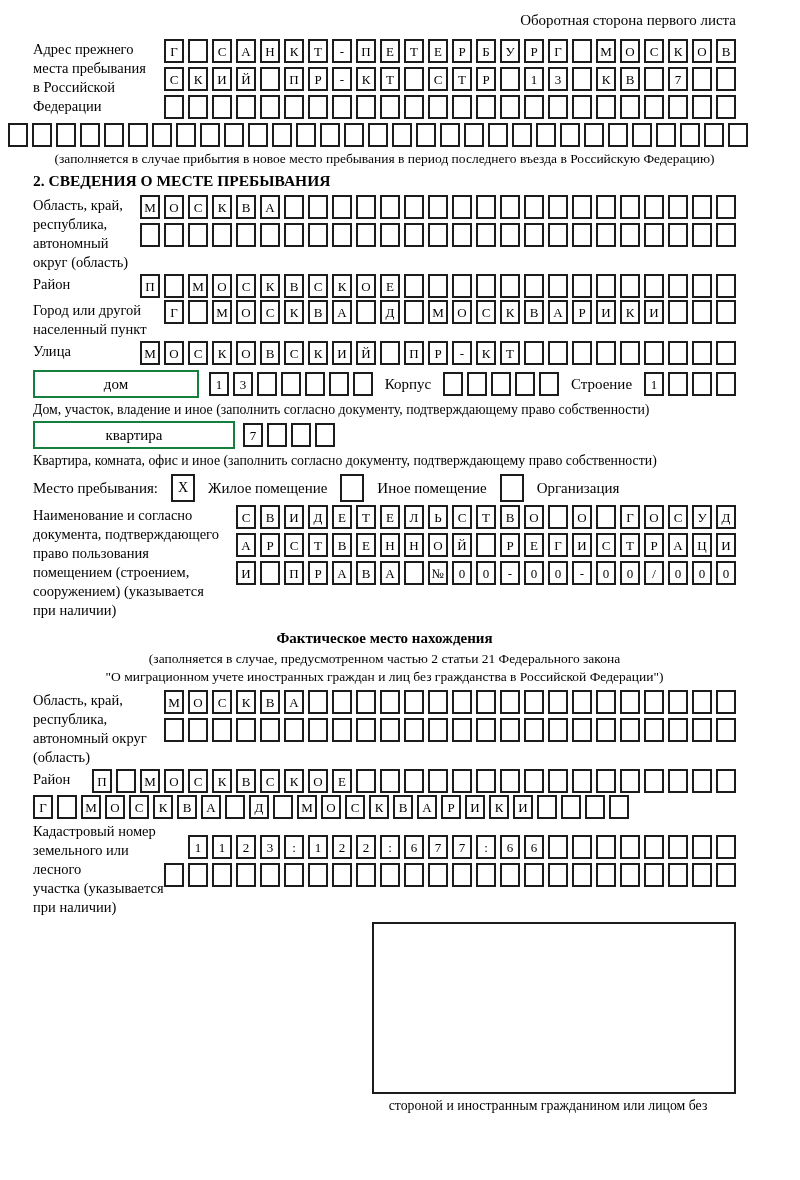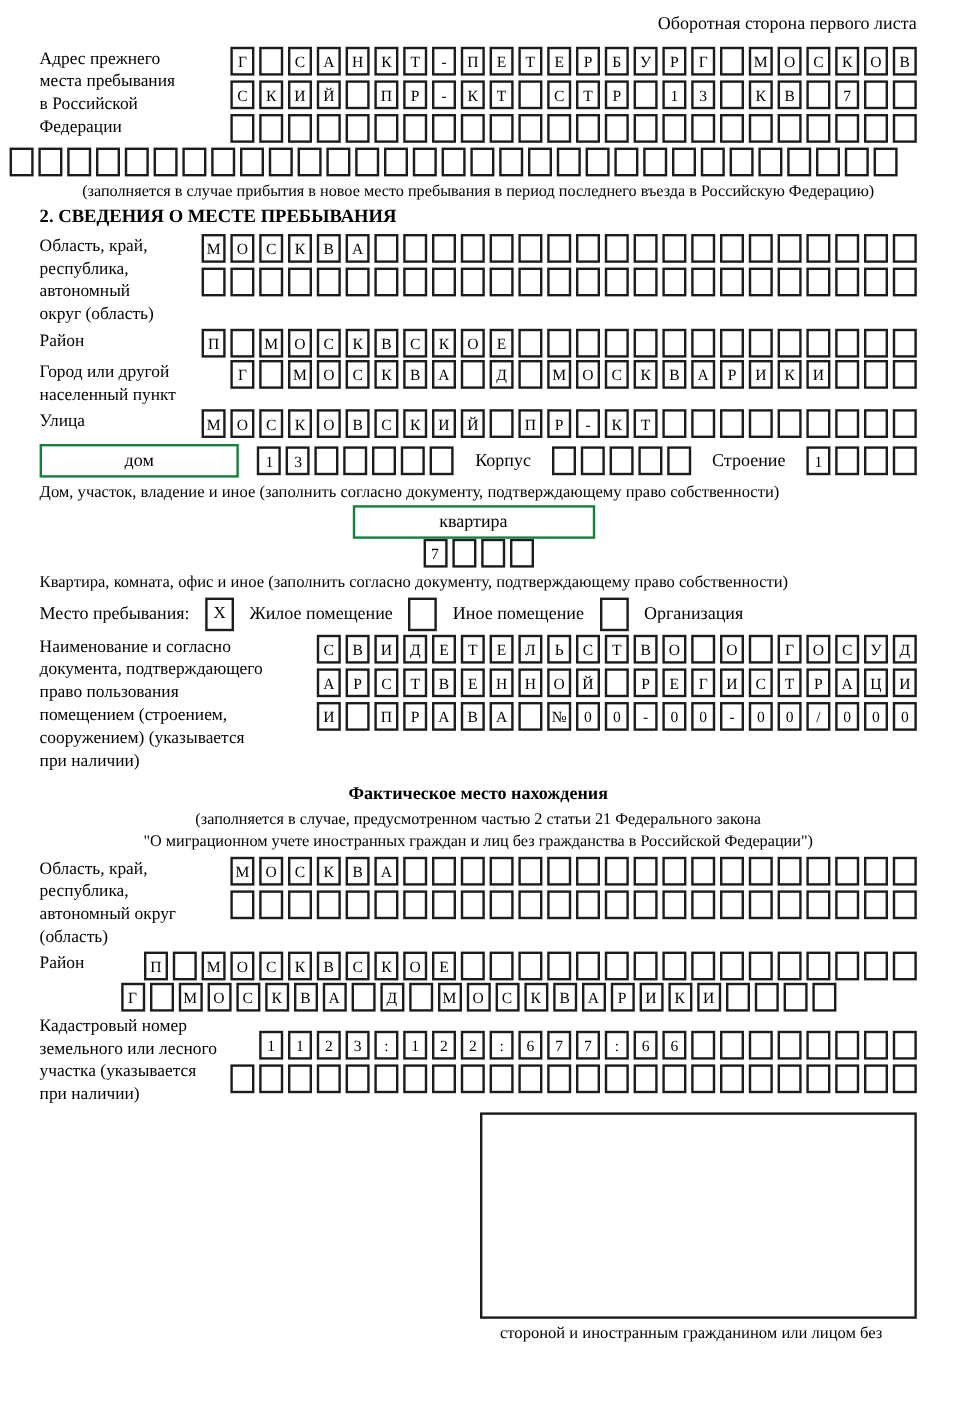--- a/index.html
+++ b/index.html
@@ -1,42 +1,42 @@
 <!DOCTYPE html>
 <html><head>
 <meta charset="utf-8">
 <style>
   html,body{margin:0;padding:0;background:#fff;}
   .page{
     width:800px;height:1180px;box-sizing:border-box;
-    padding:12px 36px 0 33px;position:relative;overflow:hidden;
+    padding:12px 64px 0 33px;position:relative;overflow:hidden;
     background:#fff;color:#000;
     font-family:"Liberation Serif","DejaVu Serif",serif;
   }
   .hdr-right{text-align:right;font-size:15px;margin-bottom:10px;}
-  .row{display:flex;align-items:flex-start;justify-content:center;}
+  .row{display:flex;align-items:flex-start;}
   .lbl{flex:1 1 auto;font-size:14.5px;line-height:19px;padding-top:1px;}
   .rows-col{display:flex;flex-direction:column;gap:4px;align-items:flex-end;flex:0 0 auto;}
   .box-row{display:flex;gap:4px;}
   .cb{
     width:16px;height:20px;border:2px solid #1c1c1c;flex:0 0 auto;
     display:flex;align-items:center;justify-content:center;
     font-size:13px;line-height:1;background:#fff;
   }
   .fullrow{margin-left:-25px;margin-top:4px;}
   .note-c{text-align:center;font-size:13.5px;line-height:17px;margin-top:3px;}
   .sec-title{font-weight:bold;font-size:15.5px;margin:5px 0 5px;}
   .mt2{margin-top:2px;} .mt4{margin-top:4px;}
   .house-row{display:flex;align-items:center;justify-content:space-between;margin-top:5px;}
   .wbox{border:2px solid #15803d;height:24px;display:flex;align-items:center;justify-content:center;font-size:15px;background:#fff;}
   .wbox.dom{width:162px;}
   .wbox.kv{width:198px;margin-right:8px;}
   .inline-lbl{font-size:15px;white-space:nowrap;padding:0 2px;}
   .note-l{font-size:13.8px;line-height:17px;margin:3px 0 3px;}
-  .apt-row{display:flex;align-items:center;margin-top:2px;flex-direction:column;}
+  .apt-row{display:flex;align-items:center;margin-top:2px;}
   .stay-row{display:flex;align-items:center;gap:13px;font-size:15px;margin-top:5px;}
   .chk{width:20px;height:24px;border:2px solid #1c1c1c;display:flex;align-items:center;justify-content:center;font-size:14px;background:#fff;flex:0 0 auto;}
   .stay-note{font-size:14px;margin:2px 0 2px 150px;}
   .doc-block{margin-top:3px;}
   .fact-title{text-align:center;font-weight:bold;font-size:15px;margin:10px 0 3px;}
   .fact-note{text-align:center;font-size:13.5px;line-height:18px;}
   .kad-col{padding-top:14px;}
   .stamp-box{width:360px;height:168px;border:2px solid #1c1c1c;margin-left:auto;margin-top:5px;background:#fff;}
   .stamp-caption{width:392px;margin-left:auto;margin-right:-8px;text-align:center;font-size:13.8px;line-height:18px;margin-top:3px;}
 </style>

